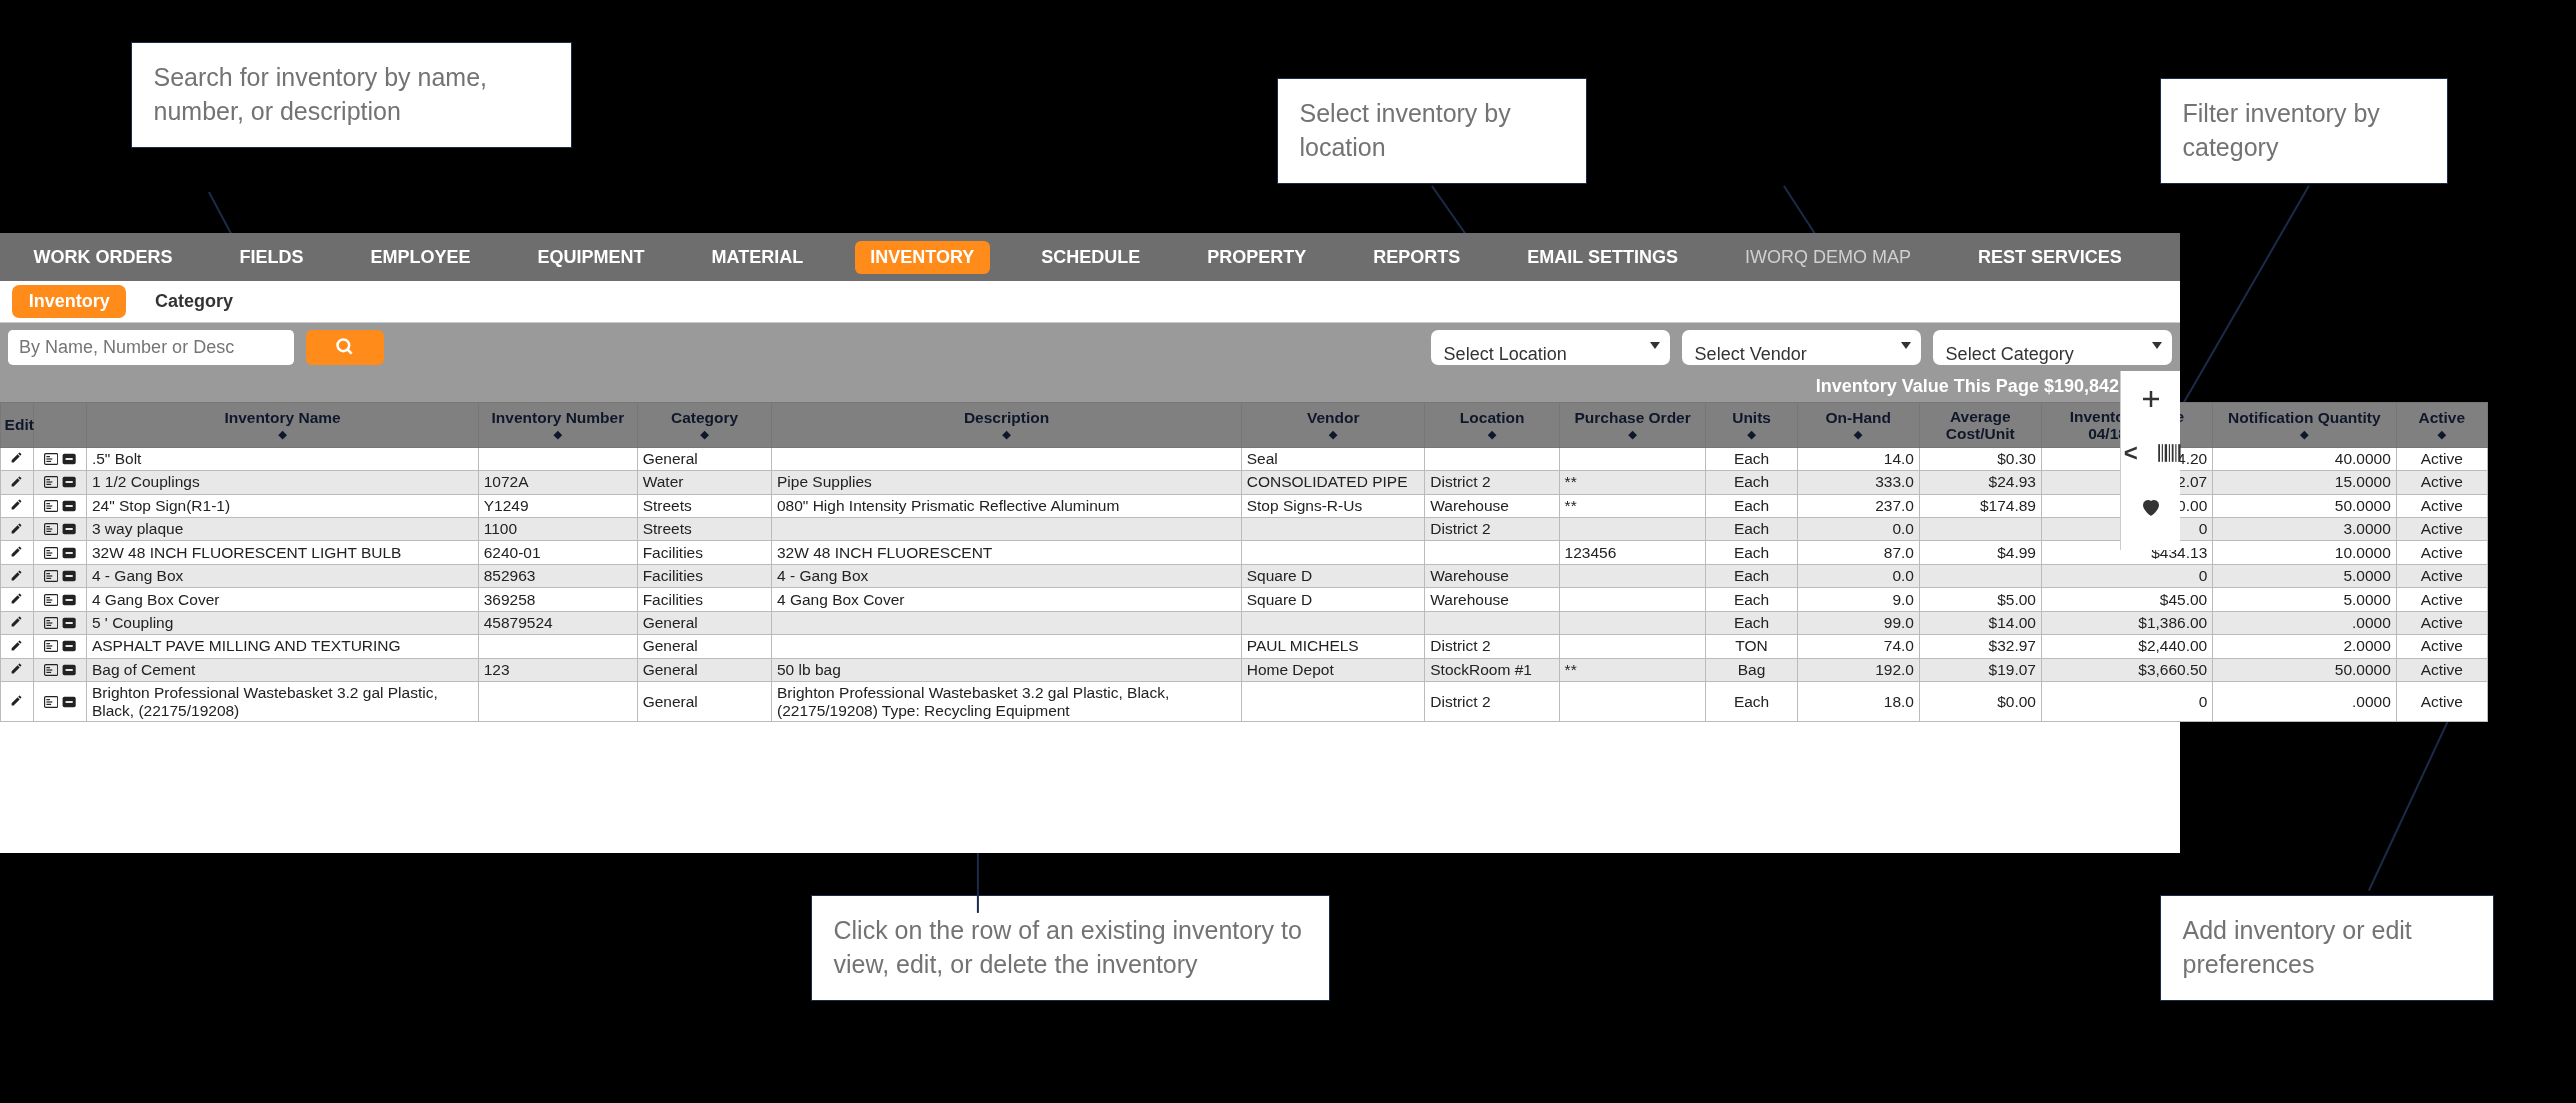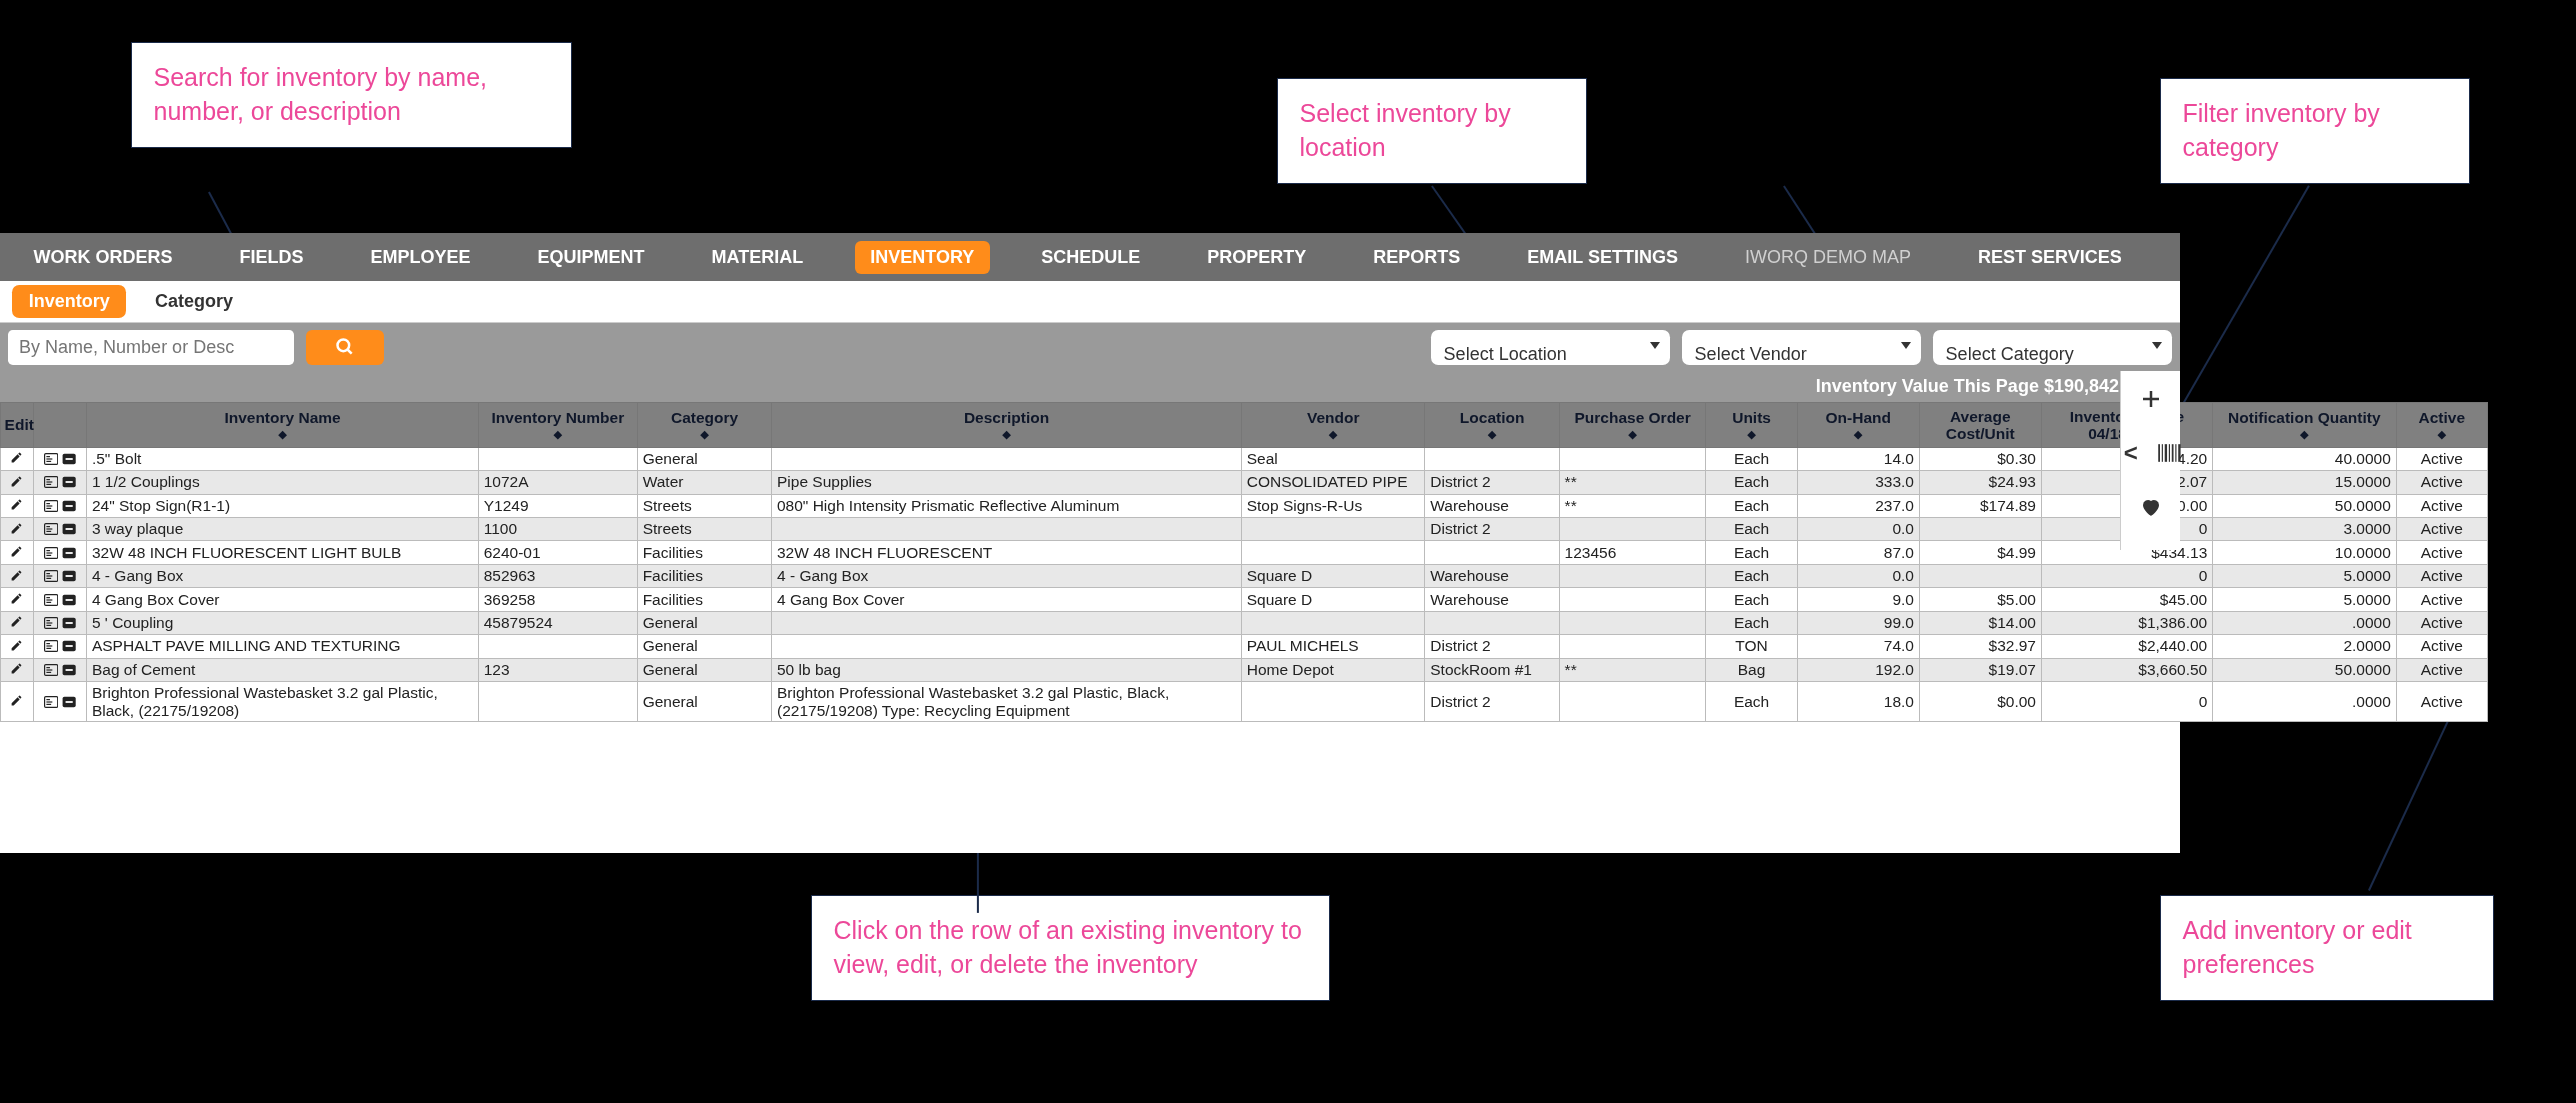--- a/index.html
+++ b/index.html
@@ -55,31 +55,31 @@
   col.c-oh   { width:119px; }
   col.c-avg  { width:119px; }
   col.c-val  { width:167px; }
   col.c-notq { width:179px; }
   col.c-active{ width:89px; }
   
   .rail { position:absolute; right:0; top:138px; width:60px; height:179px; background:#fff; border-left:0.6px solid #ccc; display:flex; flex-direction:column; align-items:center; padding-top:9.5px; gap:18px; }
   .rail .rail-btn { width:36px; height:36px; display:flex; align-items:center; justify-content:center; cursor:pointer; color:#333; }
   .rail .rail-btn.chev { font-size:24px; font-weight:600; }
   
-  .callout { position:absolute; background:#fff; border:1.2px solid #1b2b4a; padding:18px 21.5px; font-size:25px; color:#ec4899; line-height:1.35; }
+  .callout { position:absolute; background:#fff; border:1.2px solid #1b2b4a; padding:18px 21.5px; font-size:25px; color:#737373; line-height:1.35; }
   .callout-line { position:absolute; background:#1b2b4a; transform-origin:left center; height:1.8px; }
 </style>
 </head>
 <body>
 
 <div class="page">
 
   <div class="callout" style="left:131px; top:42px; width:441px;">Search for inventory by name, number, or description</div>
   <div class="callout" style="left:1277px; top:78px; width:310px;">Select inventory by location</div>
-  <div class="callout" style="left:2160px; top:78px; width:310px;">Filter inventory by category</div>
+  <div class="callout" style="left:2160px; top:78px; width:288px;">Filter inventory by category</div>
   <div class="callout" style="left:811px; top:895px; width:519px;">Click on the row of an existing inventory to view, edit, or delete the inventory</div>
   <div class="callout" style="left:2160px; top:895px; width:334px;">Add inventory or edit preferences</div>
 
   <div class="callout-line" style="left:209px; top:191px; width:257px; transform:rotate(62deg);"></div>
   <div class="callout-line" style="left:1432px; top:185px; width:286px; transform:rotate(55deg);"></div>
   <div class="callout-line" style="left:1784px; top:185px; width:274px; transform:rotate(57deg);"></div>
   <div class="callout-line" style="left:2309px; top:185px; width:251px; transform:rotate(120deg);"></div>
   <div class="callout-line" style="left:978px; top:697px; width:215px; transform:rotate(90deg);"></div>
   <div class="callout-line" style="left:2470px; top:673px; width:239px; transform:rotate(115deg);"></div>
 

